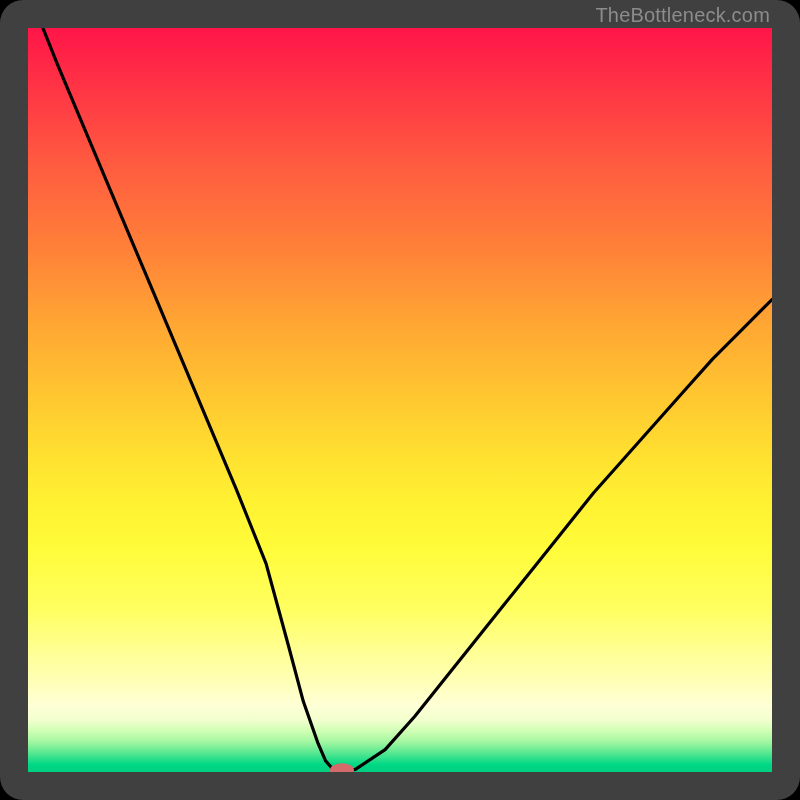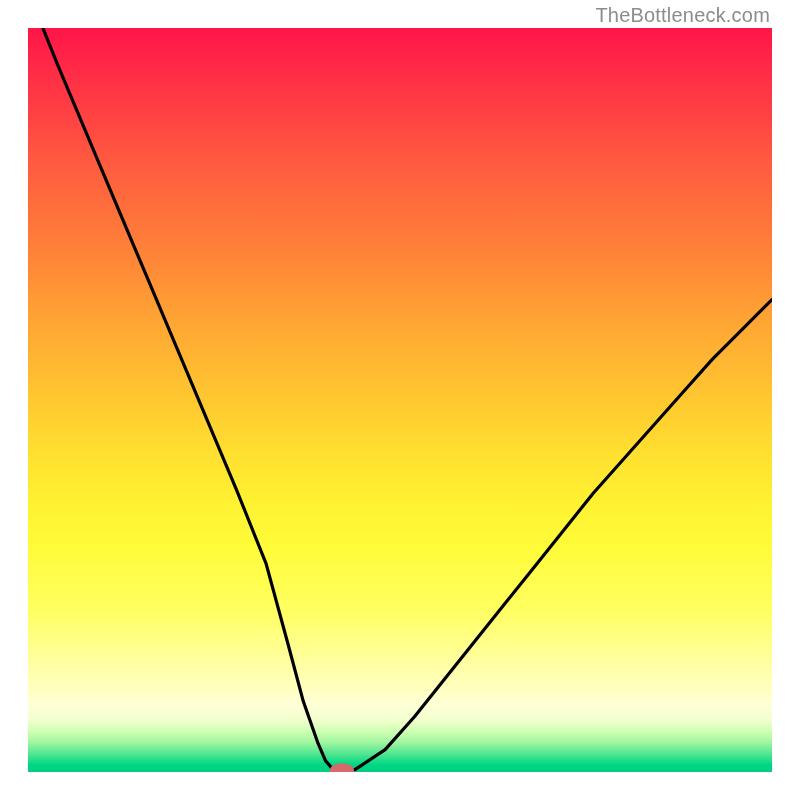--- a/index.html
+++ b/index.html
@@ -10,21 +10,22 @@
     background: #000;
     overflow: hidden;
     font-family: Arial, Helvetica, sans-serif;
   }
   .frame {
     position: absolute;
     top: 0;
     left: 0;
     width: 800px;
     height: 800px;
-    background: #ffffff;
+    background: #404040;
+    border-radius: 23px;
   }
   .plot-area {
     position: absolute;
     top: 28px;
     left: 28px;
     width: 744px;
     height: 744px;
     background: linear-gradient(
       to bottom,
       #ff1549 0%,

